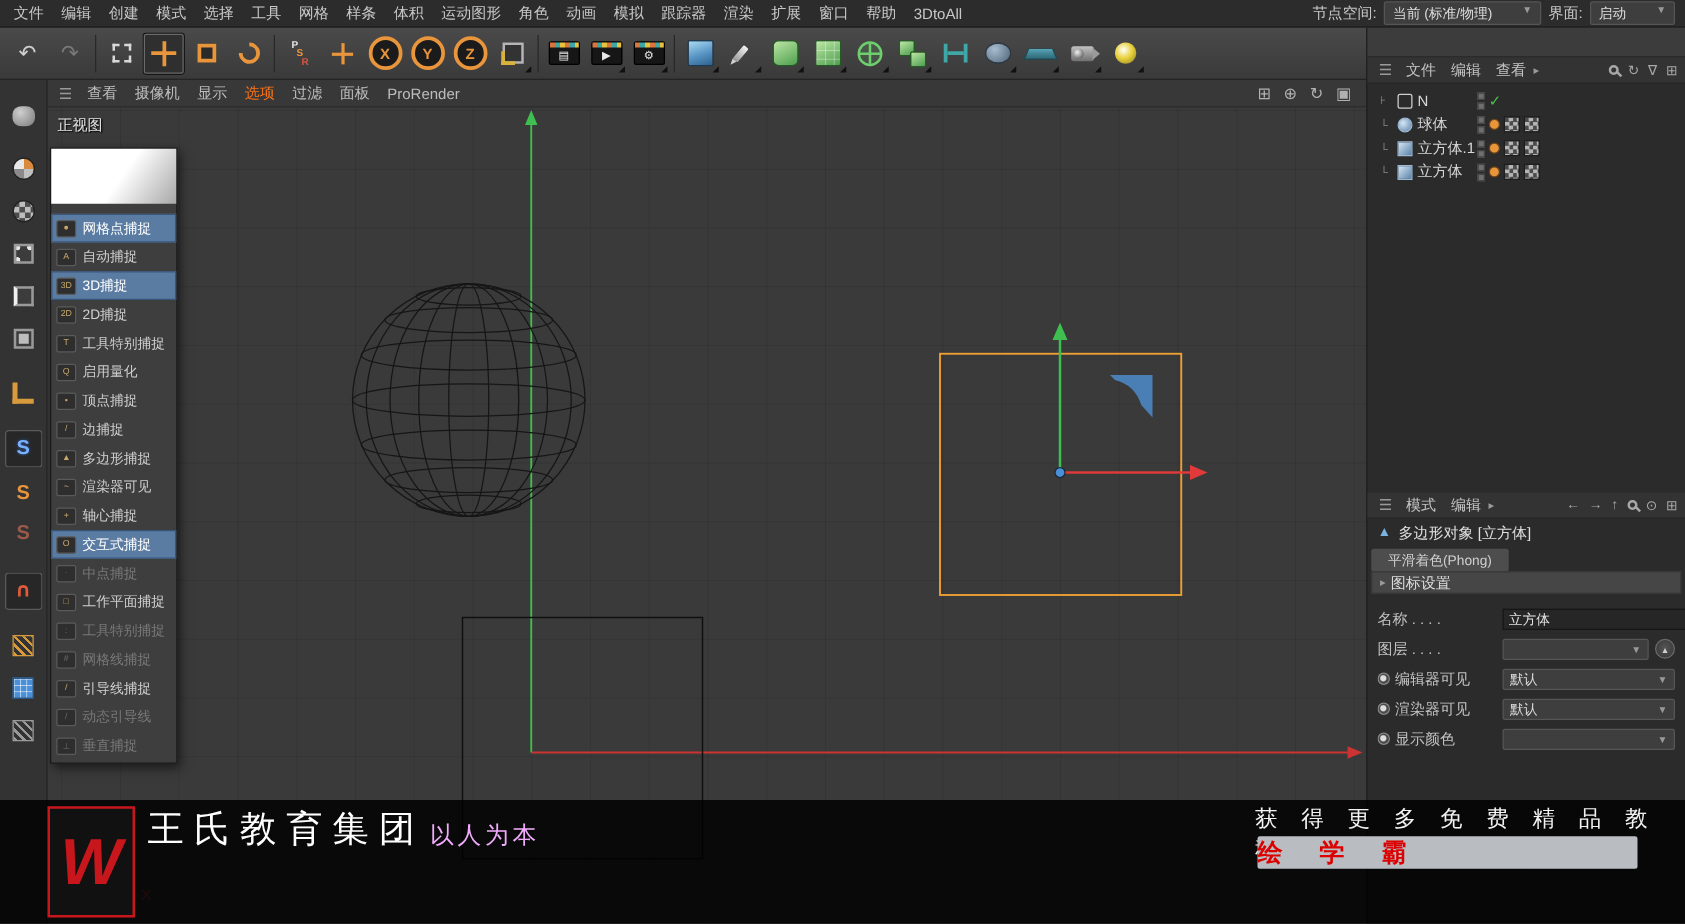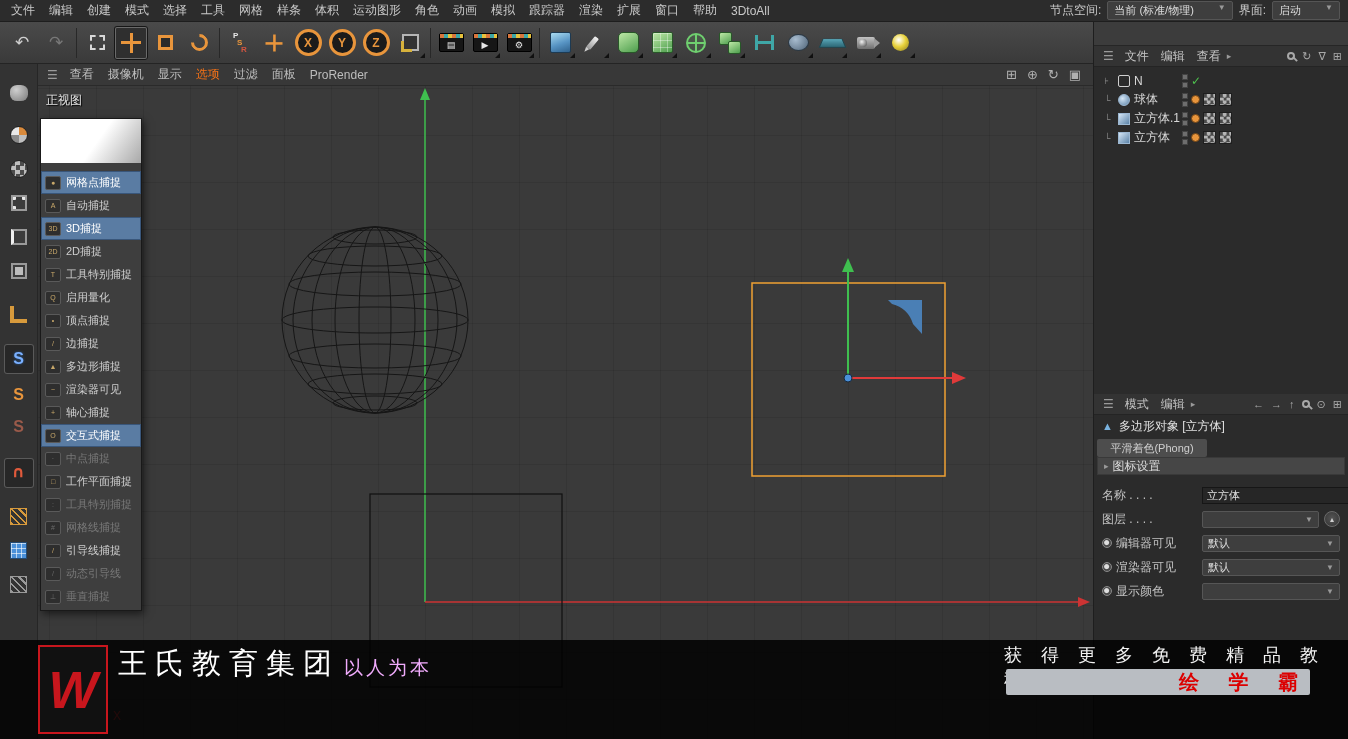--- a/index.html
+++ b/index.html
@@ -139,21 +139,21 @@
 .circbtn span{color:#cfcfcf}
 
 
 .banner{position:absolute;left:0;top:640px;width:1348px;height:99px;background:rgba(0,0,0,.84);z-index:60;color:#fff}
 .blogo{position:absolute;left:38px;top:5px;width:70px;height:89px;background:#111;border:2px solid #c8161d;display:flex;align-items:center;justify-content:center}
 .blogo span{font-size:52px;font-weight:bold;font-style:italic;color:#c8161d;line-height:1}
 .b-title{position:absolute;left:118px;top:4px;font-size:29px;letter-spacing:8px;font-weight:500;color:#fff}
 .b-sub{position:absolute;left:344px;top:15px;font-size:19px;letter-spacing:3px;color:#f0abfc}
 .b-line2{position:absolute;left:118px;top:54px;font-size:20px;letter-spacing:15px;color:#fff}
 .b-r1{position:absolute;left:1004px;top:3px;font-size:18px;letter-spacing:7px;color:#f2f2f2}
-.b-r2box{position:absolute;left:1006px;top:29px;width:304px;height:26px;background:#b9bdc2;border-radius:2px;display:flex;align-items:center;justify-content:flex-end}
+.b-r2box{position:absolute;left:1006px;top:29px;width:304px;height:26px;background:#b9bdc2;border-radius:2px;display:flex;align-items:center;justify-content:flex-start}
 .b-r2box span{color:#dc0000;font-size:20px;font-weight:bold;letter-spacing:12px}
 .b-r3{position:absolute;left:1004px;top:61px;font-size:19px;letter-spacing:1px;color:#fff}
 .b-r3 .red{color:#e83030;font-weight:bold}
 </style>
 </head>
 <body>
 
 <div class="app">
 
   <div class="menubar">

